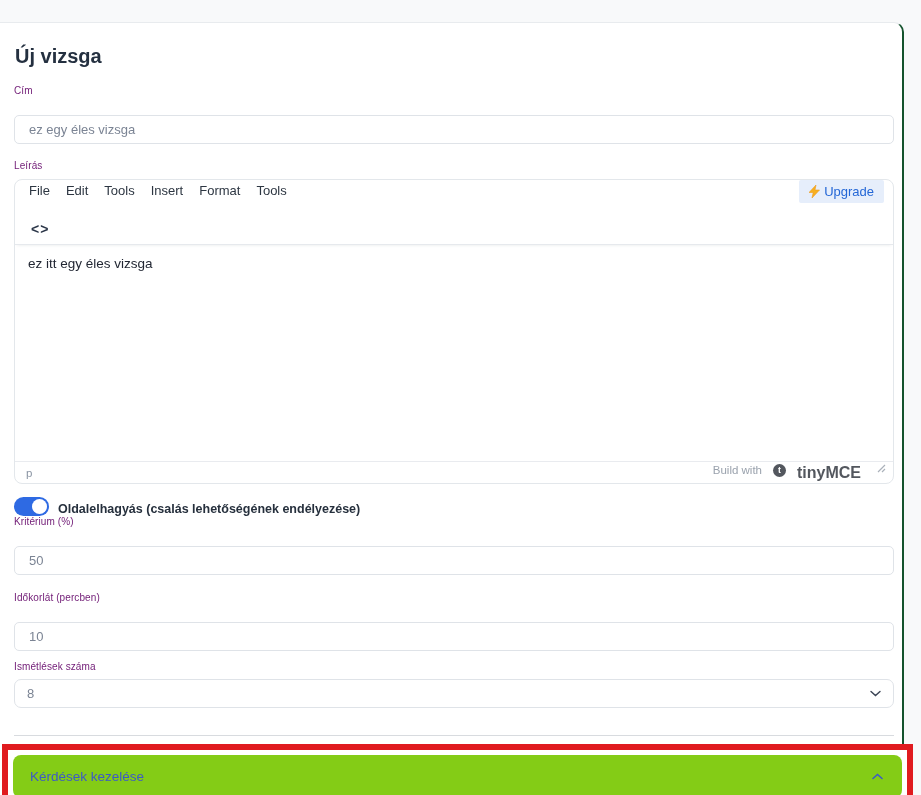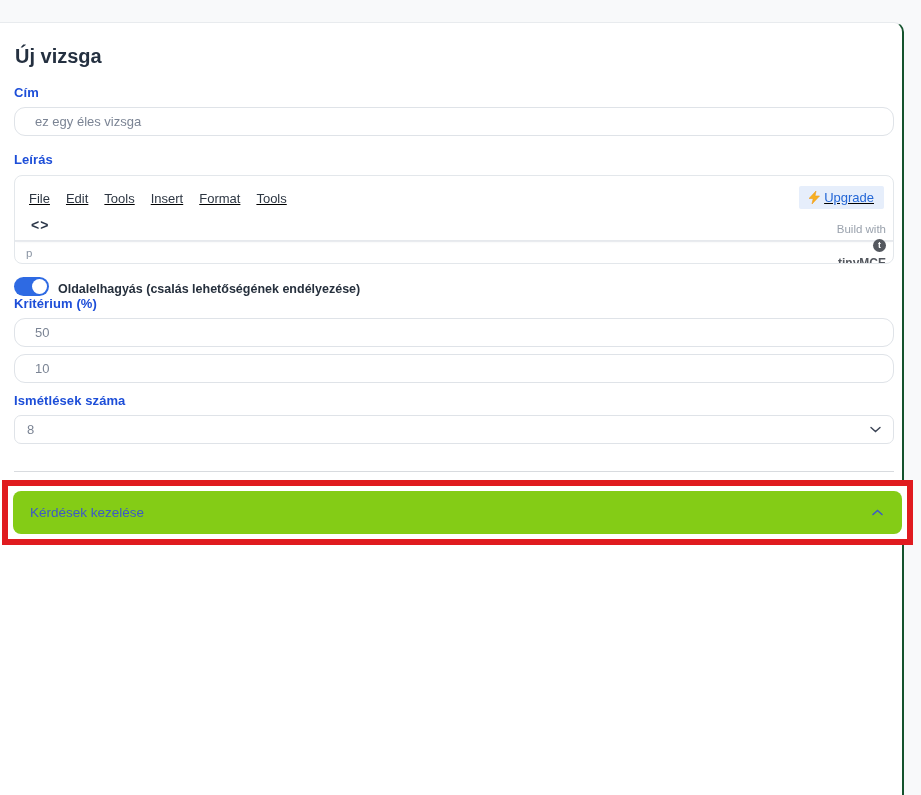--- a/index.html
+++ b/index.html
@@ -18,37 +18,37 @@
     border-right:2px solid #14532d;
     border-top-right-radius:10px;
     padding:0 8px 0 14px;
     box-sizing:border-box;
   }
   .page-title{
     margin:22px 0 0 1px;
     font-size:20px;font-weight:700;color:#243040;
   }
   .form-label{
-    display:block;font-size:13px;font-weight:700;color:#1d4ed8;
+    display:block;font-size:10px;font-weight:400;color:#701a75;
     letter-spacing:.1px;
   }
   .mt17{margin-top:17px}.mt16{margin-top:16px}.mt22{}.mt10{margin-top:10px}
   .text-input{
-    display:block;margin-top:7px;width:100%;height:29px;
-    border:1px solid #dfe3e8;border-radius:11px;
-    padding:0 20px;box-sizing:border-box;
+    display:block;margin-top:19px;width:100%;height:29px;
+    border:1px solid #dfe3e8;border-radius:5px;
+    padding:0 14px;box-sizing:border-box;
     font-family:"Liberation Sans", sans-serif;
     font-size:13px;color:#7b8494;background:#fff;outline:none;
   }
   
   .editor{
     margin-top:8px;border:1px solid #e3e7eb;border-radius:8px;
     background:#fff;overflow:hidden;
   }
-  .menubar{display:flex;align-items:flex-end;height:33px;padding:0 9px 0 6px;text-decoration:underline;}
+  .menubar{display:flex;align-items:flex-start;height:33px;padding:0 9px 0 6px;}
   .menu-item{
     padding:3px 8px;font-size:13px;color:#2d3642;border-radius:3px;cursor:default;
   }
   .upgrade-btn{
     margin-left:auto;display:flex;align-items:center;gap:4px;
     background:#e6eefb;border:none;border-radius:2px;
     padding:4px 10px;font-family:"Liberation Sans", sans-serif;
     font-size:13px;color:#2467d6;cursor:pointer;
   }
   .toolbar{
@@ -64,24 +64,24 @@
   .editor-content{
     height:194px;padding:11px 13px;
     font-size:13.5px;color:#222733;
   }
   .statusbar{
     height:21px;display:flex;align-items:center;
     border-top:1px solid #e9ebef;
     padding:0 7px 0 11px;font-size:11.5px;color:#8a94a3;
   }
   .branding{
-    margin-left:auto;display:flex;align-items:flex-end;gap:4px;
-    color:#9aa2ad;font-size:11.5px;flex-direction:column;
-  }
-  .branding .brand-name{font-weight:700;color:#53575e;font-size:12px;}
+    margin-left:auto;display:flex;align-items:flex-start;gap:11px;
+    color:#9aa2ad;font-size:11.5px;
+  }
+  .branding .brand-name{font-weight:700;color:#53575e;font-size:16px;}
   .logo-dot{
     width:13px;height:13px;border-radius:50%;background:#53575e;
     display:inline-flex;align-items:center;justify-content:center;
     color:#fff;font-size:9px;font-weight:700;
   }
   .resize-grip{margin-left:5px;display:inline-flex;}
   
   .toggle-row{margin-top:13px;display:flex;align-items:flex-end;gap:9px;}
   .switch{
     width:35px;height:19px;border-radius:10px;background:#2e6ae3;
@@ -137,20 +137,21 @@
           <svg width="11" height="13" viewBox="0 0 11 13">
               <polygon points="7,0 0,7.5 4.2,7.5 3,13 10.5,5 6,5" fill="#f7b020" stroke="#ef9a1e" stroke-width="0.6"></polygon>
             </svg>
         </span>
         <span>Upgrade</span>
       </button>
     </div>
     <div class="toolbar">
       <button class="code-btn">&lt;&gt;</button>
     </div>
+    <div class="editor-content">ez itt egy éles vizsga</div>
     <div class="statusbar">
       <span>p</span>
       <span class="branding">
         <span>Build with</span>
         <span class="logo-dot">t</span>
         <span class="brand-name">tinyMCE</span>
         <span class="resize-grip">
           <svg width="9" height="9" viewBox="0 0 9 9">
               <path d="M8 1 L1 8 M8 5 L5 8" stroke="#aab1ba" stroke-width="1.2" fill="none"></path>
             </svg>
@@ -162,20 +163,21 @@
   <div class="toggle-row">
     <button class="switch" aria-checked="true">
       <span class="knob"></span>
     </button>
     <span class="toggle-label">Oldalelhagyás (csalás lehetőségének endélyezése)</span>
   </div>
 
   <label class="form-label mt22">Kritérium (%)</label>
   <input class="text-input" type="text" value="50" style="">
 
+  <label class="form-label mt17">Időkorlát (percben)</label>
   <input class="text-input" type="text" value="10" style="">
 
   <label class="form-label mt10">Ismétlések száma</label>
   <div class="select-box">
     <span>8</span>
     <span class="chev">
       <svg width="11" height="7" viewBox="0 0 11 7">
           <path d="M1 1.5 L5.5 5.5 L10 1.5" stroke="#3a4354" stroke-width="1.4" fill="none" stroke-linecap="round"></path>
         </svg>
     </span>

